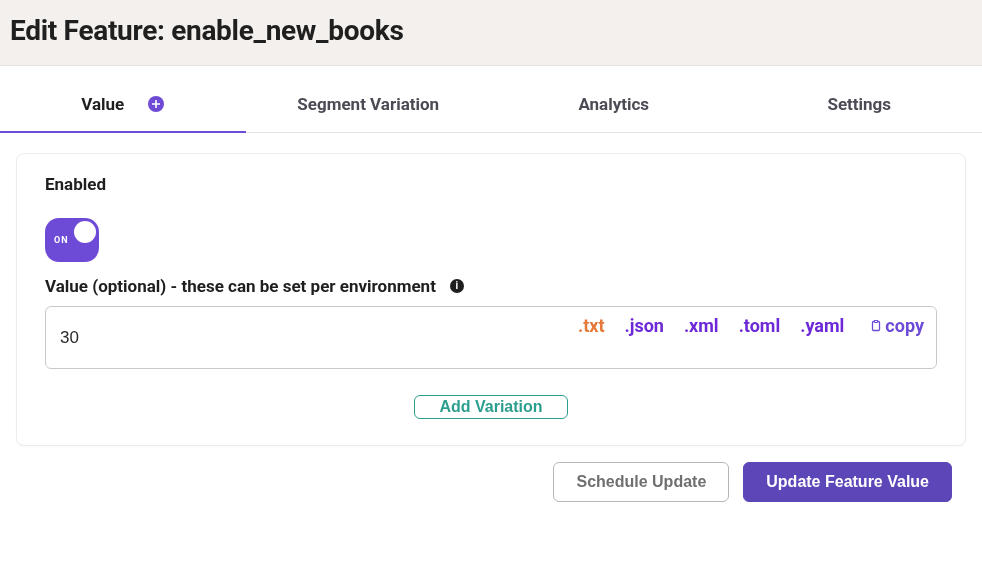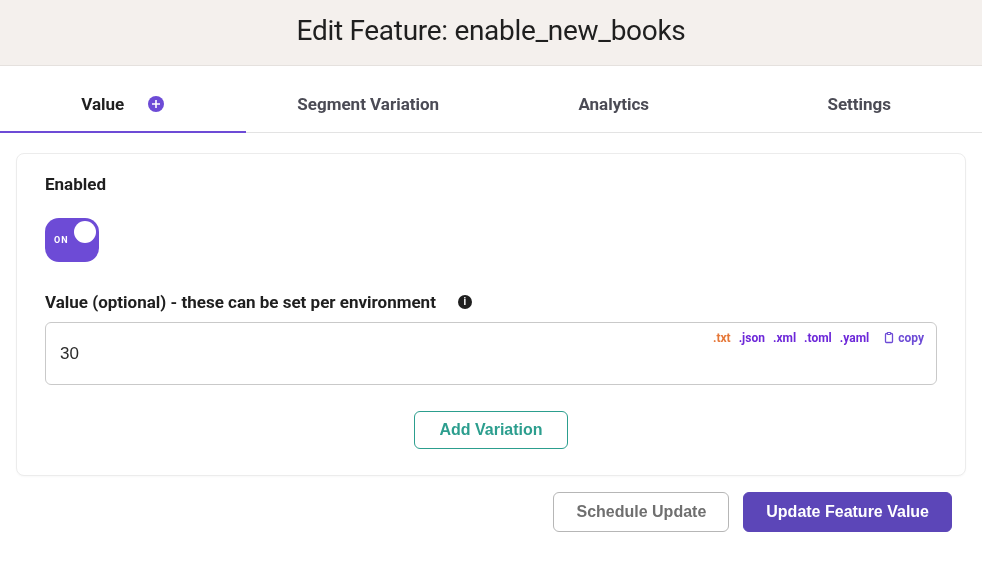--- a/index.html
+++ b/index.html
@@ -11,24 +11,23 @@
     height: 576px;
     overflow: hidden;
   }
   .header-bar {
     background: #f4f0ed;
     padding: 14px 10px 18px 10px;
     border-bottom: 1px solid #e5e1de;
   }
   .header-bar h1 {
     font-size: 28px;
-    font-weight: 400;
+    font-weight: 700;
     color: #1f1f1f;
     letter-spacing: -0.3px;
-    text-align: center;
   }
   .tabs {
     display: flex;
     border-bottom: 1px solid #e3e3e3;
     background: #fff;
     margin-top: 10px;
   }
   .tab {
     flex: 1;
     text-align: center;
@@ -107,24 +106,24 @@
   .toggle-knob {
     position: absolute;
     right: 3px;
     top: 3px;
     width: 22px;
     height: 22px;
     border-radius: 50%;
     background: #fff;
   }
   .value-label-row {
-    margin-top: 30px;
-    display: flex;
-    align-items: center;
-    gap: 22px;
+    margin-top: 14px;
+    display: flex;
+    align-items: center;
+    gap: 14px;
   }
   .info-icon {
     width: 14px; height: 14px;
     border-radius: 50%;
     background: #1f1f1f;
     color: #fff;
     font-size: 10px;
     font-weight: 700;
     display: inline-flex;
     align-items: center;
@@ -147,23 +146,23 @@
     font-size: 17px;
     color: #2b2b2b;
     width: 60%;
     background: transparent;
   }
   .format-row {
     position: absolute;
     top: 8px;
     right: 12px;
     display: flex;
-    gap: 8px;
-    align-items: center;
-    font-size: 12px;
+    gap: 20px;
+    align-items: center;
+    font-size: 18px;
     font-weight: 700;
   }
   .fmt { color: #6d28d9; cursor: pointer; }
   .fmt.active { color: #e67839; }
   .copy {
     color: #6d4bd6;
     display: inline-flex;
     align-items: center;
     gap: 3px;
     cursor: pointer;
@@ -174,21 +173,21 @@
   .add-var-row {
     text-align: center;
     margin-top: 26px;
   }
   .btn-outline-teal {
     border: 1px solid #2c9e8e;
     color: #2c9e8e;
     background: #fff;
     font-weight: 700;
     font-size: 16px;
-    padding: 9px 24px;
+    padding: 2px 24px;
     border-radius: 6px;
     cursor: pointer;
   }
 
   .footer {
     padding: 4px 30px 0 30px;
     text-align: right;
   }
   .footer-text {
     font-size: 17px;

